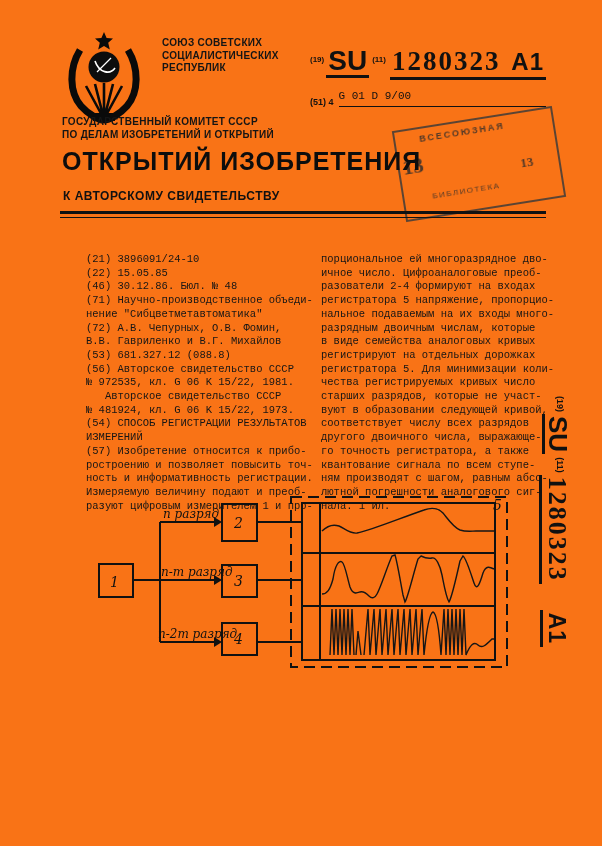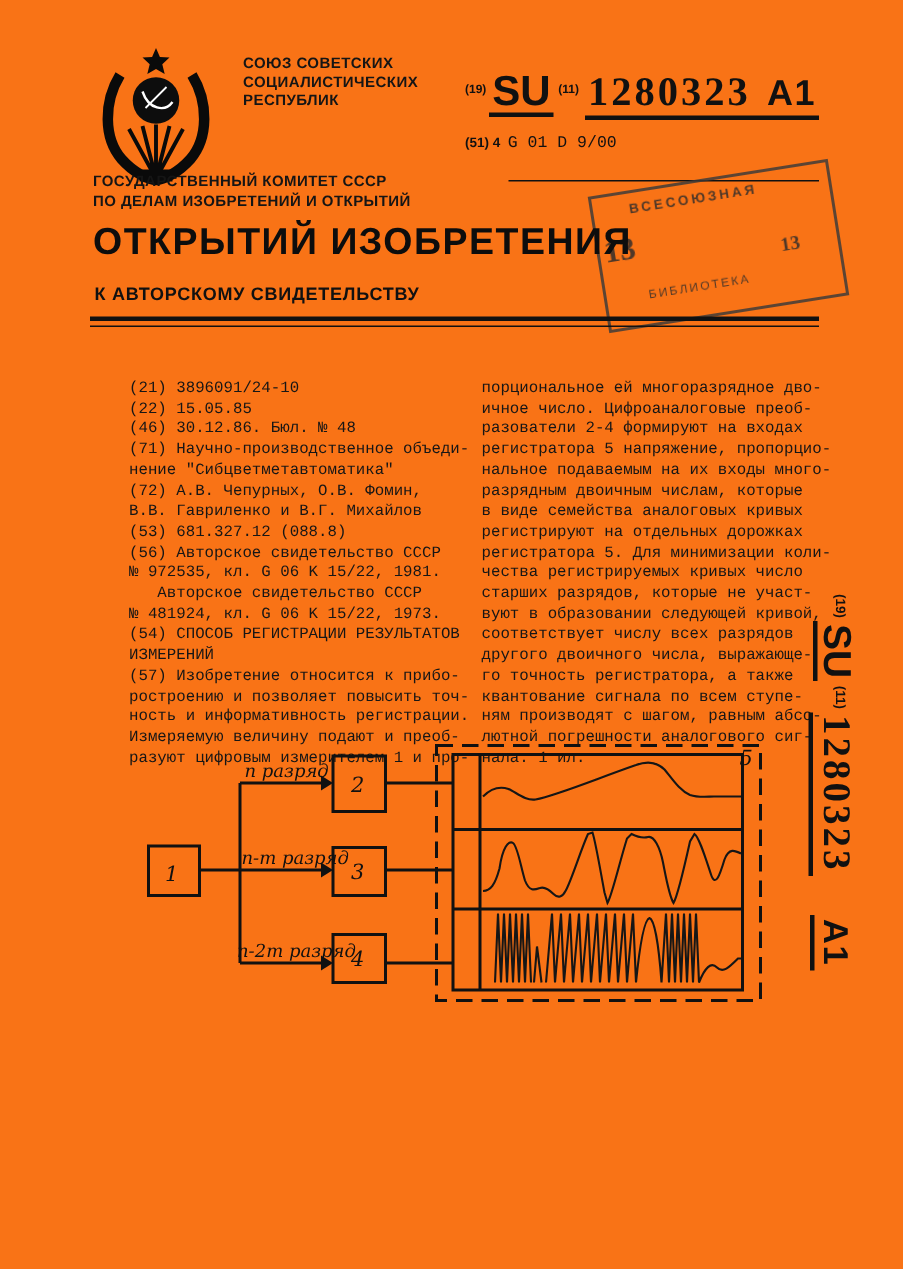--- a/index.html
+++ b/index.html
@@ -9,23 +9,23 @@
   .pre{white-space:pre}
   pre.col{margin:16px;font:10.5px/13.7px "Liberation Mono",monospace;white-space:pre;color:#161616}
   .smallhead{font:bold 10px/12.5px "Liberation Sans",sans-serif;letter-spacing:.3px;color:#151515}
   .docid-row{display:flex;align-items:baseline;width:236px}
   .sup{font:bold 8px "Liberation Sans",sans-serif;margin-right:2px;position:relative;top:-8px}
   .su{font:bold 28px "Liberation Sans",sans-serif;border-bottom:3px solid #111;padding:0 2px;line-height:1}
   .numkind{flex:1;display:flex;justify-content:space-between;align-items:baseline;
            border-bottom:3px solid #111;margin-left:2px;padding:0 2px;line-height:1}
   .num{font:bold 27px "Liberation Serif",serif;letter-spacing:2px}
   .kind{font:bold 24px "Liberation Sans",sans-serif;letter-spacing:1px}
-  .ipc-row{display:flex;align-items:flex-start;width:236px}
+  .ipc-row{display:flex;align-items:flex-end;width:236px}
   .ipc-pre{font:bold 9px "Liberation Sans",sans-serif;margin-right:5px}
-  .ipc-code{flex:1;border-bottom:1.5px solid #111;font:11px "Liberation Mono",monospace;padding-bottom:18px}
+  .ipc-code{flex:1;border-bottom:1.5px solid #111;font:11px "Liberation Mono",monospace;padding-bottom:4px}
   .title{font:bold 25px "Liberation Sans",sans-serif;letter-spacing:1px;color:#0d0d0d}
   .subtitle{font:bold 12px "Liberation Sans",sans-serif;letter-spacing:.5px}
   .rule{background:#111}
   .stamp{width:158px;height:88px;border:2px solid #3a3a3a;transform:rotate(-9deg);
          opacity:.82;filter:blur(.3px);color:#2c2c2c}
   .sidebar{transform:rotate(90deg);transform-origin:0 0;width:312px;display:flex;
            align-items:baseline;white-space:nowrap}
   .sidebar .su{font-size:26px;border-bottom-width:3px}
   .sidebar .num{font-size:26px;border-bottom:3px solid #111;padding:0 2px}
   .sidebar .kind{font-size:23px;border-bottom:3px solid #111;margin-left:26px;padding:0 3px}

